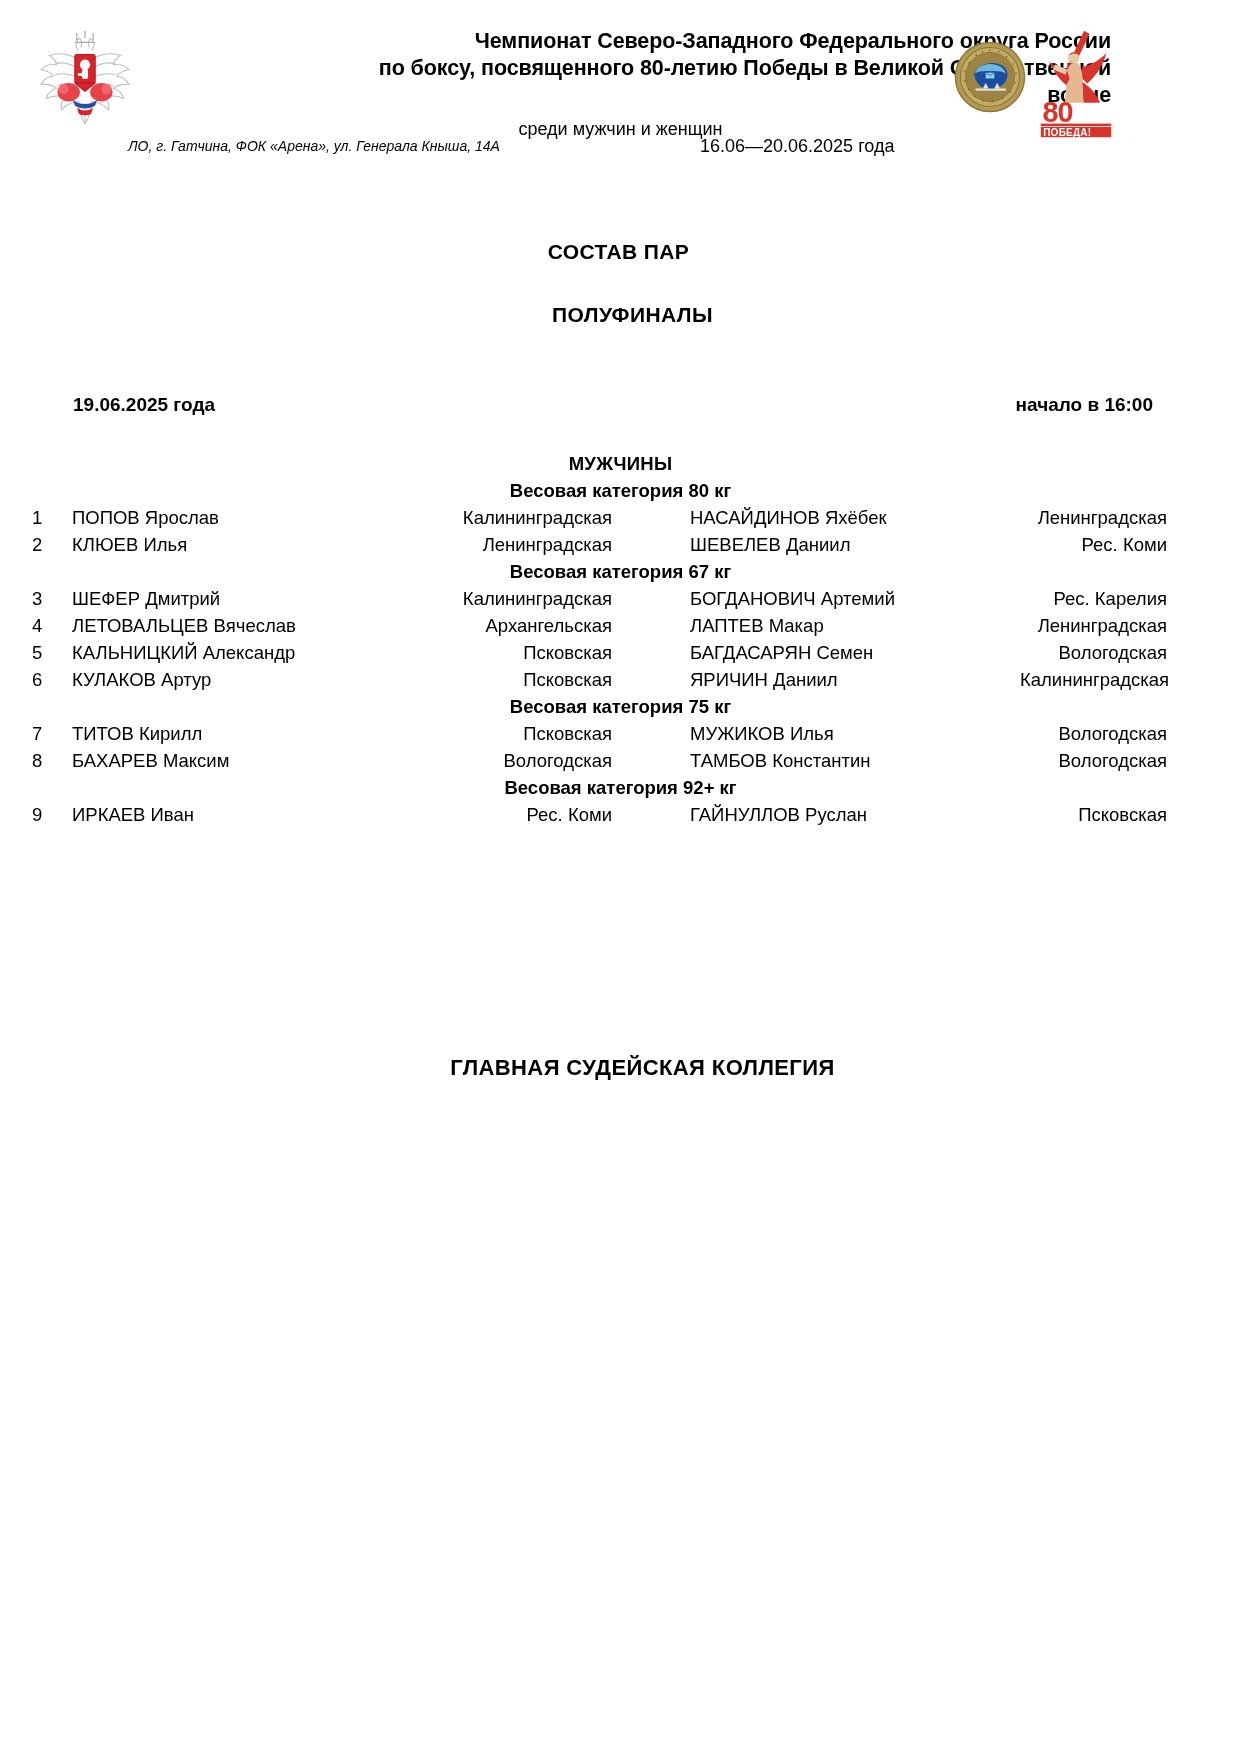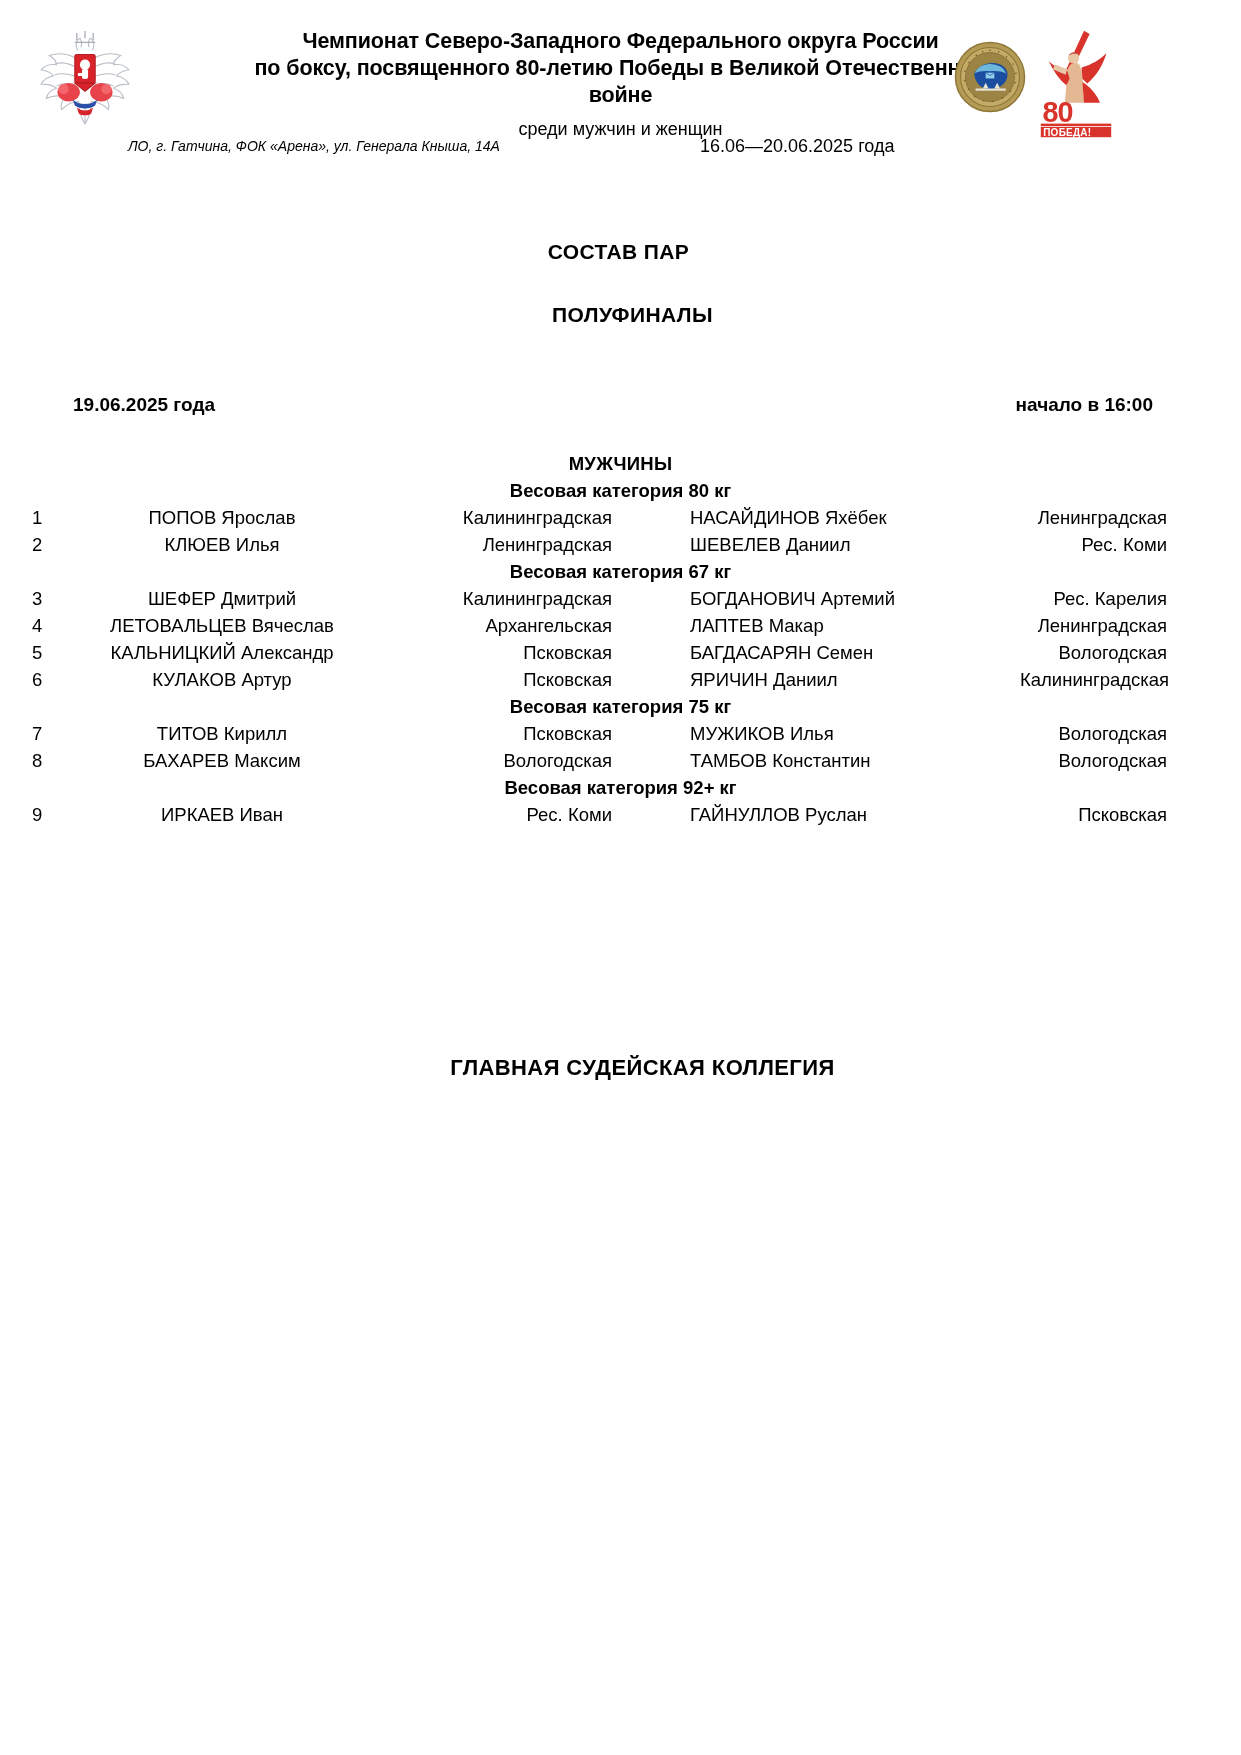--- a/index.html
+++ b/index.html
@@ -33,20 +33,21 @@
     left: 130px;
     right: 130px;
     top: 28px;
     text-align: center;
   }
   .hdr-title {
     font-size: 21.5px;
     font-weight: bold;
     line-height: 27px;
     letter-spacing: -0.1px;
+    text-align: right;
   }
   .hdr-sub {
     font-size: 18px;
     font-weight: normal;
     line-height: 26px;
     margin-top: 7px;
   }
   .hdr-venue-row {
     position: absolute;
     left: 0;
@@ -169,21 +170,21 @@
     font-size: 18.5px;
   }
   table.pairs td {
     padding: 0;
     line-height: 27px;
     vertical-align: top;
     white-space: nowrap;
     overflow: hidden;
   }
   .col-num   { width: 40px;  padding-left: 32px !important; text-align: left; }
-  .col-red   { width: 300px; text-align: center; }
+  .col-red   { width: 300px; text-align: left; }
   .col-redreg{ width: 240px; text-align: right; padding-right: 10px !important; }
   .col-blue  { width: 330px; text-align: left; padding-left: 68px !important; }
   .col-bluereg{ text-align: right; padding-right: 74px !important; }
 
   
   .footer-title {
     position: absolute;
     left: 0;
     right: 0;
     top: 1055px;

